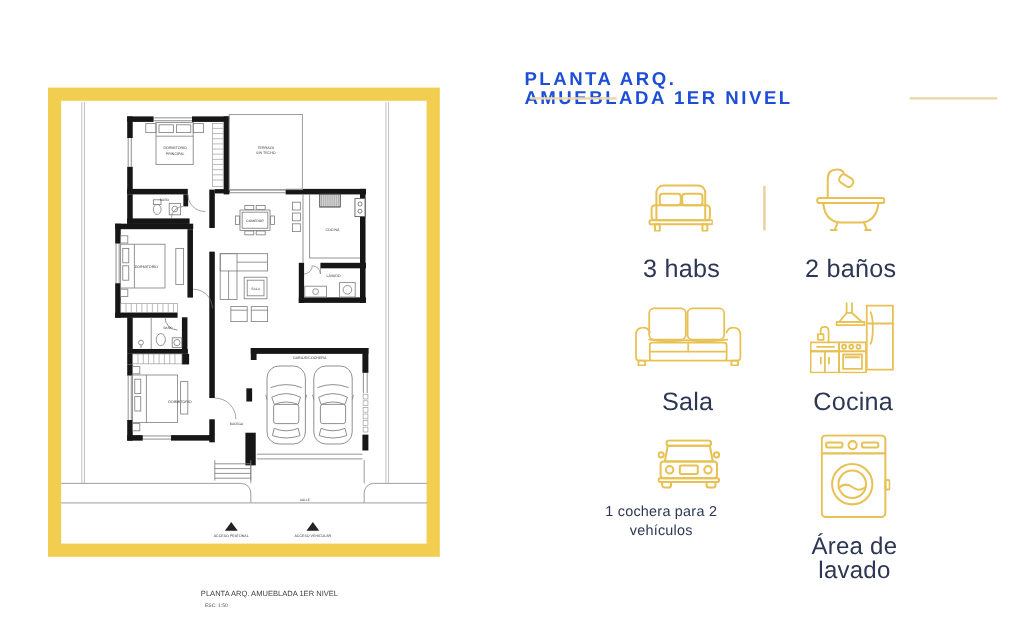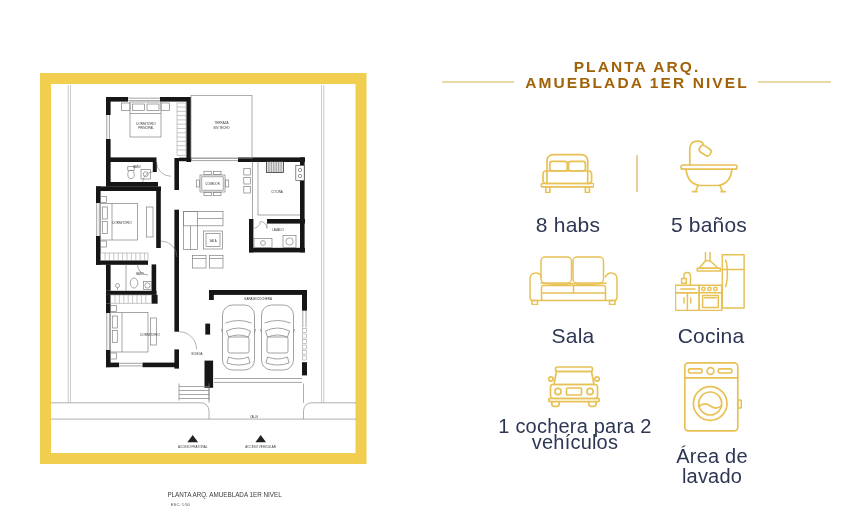--- a/index.html
+++ b/index.html
@@ -1,20 +1,20 @@
 <!DOCTYPE html>
 <html><head>
 <meta charset="utf-8">
 <style>
   html,body{margin:0;padding:0;}
   body{width:850px;height:530px;background:#ffffff;position:relative;overflow:hidden;
        font-family:"Liberation Sans", sans-serif;}
   .abs{position:absolute;}
   .lbl{position:absolute;text-align:center;font-size:21px;color:#2d3754;letter-spacing:0.2px;}
-  .title{position:absolute;text-align:center;font-weight:bold;color:#a16207;}
+  .title{position:absolute;text-align:left;font-weight:bold;color:#1d4ed8;}
 </style>
 </head>
 <body>
 
 <svg class="abs" style="left:0;top:0;" width="430" height="530" viewBox="0 0 430 530">
 
   <rect x="45.5" y="78.5" width="315.5" height="380" fill="#ffffff" stroke="#F2CE50" stroke-width="11"></rect>
 
   <g stroke="#b5b5b5" stroke-width="0.7" fill="none">
     <line x1="68.2" y1="85" x2="68.2" y2="402.8"></line>
@@ -334,22 +334,22 @@
 </svg>
 
 <svg class="abs" style="left:680px;top:140px;" width="58" height="53" viewBox="0 0 58 53" fill="none" stroke="#E8C155" stroke-width="1.7" stroke-linejoin="round" stroke-linecap="round">
   <path d="M9.8,25 V9 Q9.8,1.2 17.5,1.2 Q22.5,1.2 23.5,5"></path>
   <rect x="19.2" y="6.8" width="12" height="7.6" rx="3.2" transform="rotate(33 25.2 10.6)"></rect>
   <rect x="1" y="25" width="56" height="4.2" rx="2"></rect>
   <path d="M6,29.2 C7,38.5 11,44.5 20,45.5 h18 C47,44.5 51,38.5 52,29.2"></path>
   <path d="M18,45.5 L15.5,51.7 M17,51.7 H12.5"></path>
   <path d="M40,45.5 L42.5,51.7 M41,51.7 H45.5"></path>
 </svg>
-<div class="lbl" style="left:508px;top:213px;width:120px;">8 habs</div>
-<div class="lbl" style="left:649px;top:213px;width:120px;">5 baños</div>
+<div class="lbl" style="left:508px;top:213px;width:120px;">3 habs</div>
+<div class="lbl" style="left:649px;top:213px;width:120px;">2 baños</div>
 
 <svg class="abs" style="left:528px;top:255px;" width="91" height="50" viewBox="0 0 91 50" fill="none" stroke="#E8C155" stroke-width="1.5" stroke-linejoin="round" stroke-linecap="round">
   <rect x="13" y="2" width="30.5" height="26" rx="4"></rect>
   <rect x="45" y="2" width="30.5" height="26" rx="4"></rect>
   <path d="M14,45.5 H4.5 Q2,45.5 2,42 V24 Q2,18.5 7.5,18 Q12,17.8 13.5,22"></path>
   <path d="M77,45.5 h9.5 Q89,45.5 89,42 V24 Q89,18.5 83.5,18 Q79,17.8 77.5,22"></path>
   <path d="M13,28 Q28,30.5 44,28.5 Q60,30.5 78,28"></path>
   <rect x="13.5" y="30.5" width="64" height="15" rx="2"></rect>
   <line x1="45.5" y1="30.5" x2="45.5" y2="38"></line>
   <path d="M13.5,38 H77.5"></path>
@@ -401,14 +401,14 @@
   <rect x="0.8" y="0.8" width="53" height="68" rx="3.5"></rect>
   <line x1="0.8" y1="15.8" x2="53.8" y2="15.8"></line>
   <rect x="4.5" y="6.8" width="13.5" height="4.2" rx="1.5"></rect>
   <circle cx="26.5" cy="9" r="3.4"></circle>
   <rect x="34.3" y="6.8" width="13.6" height="4.2" rx="1.5"></rect>
   <circle cx="26.2" cy="41.5" r="16.8"></circle>
   <circle cx="26.2" cy="41.5" r="11.5"></circle>
   <path d="M15,44.5 Q20.5,39.5 26.5,44 T37.5,43.5"></path>
   <rect x="53.8" y="38" width="3.6" height="8" rx="1.2"></rect>
 </svg>
-<div class="lbl" style="left:490px;top:418px;width:170px;font-size:20px;line-height:16px;">1 cochera para 2<br>vehículos</div>
+<div class="lbl" style="left:466px;top:418px;width:170px;font-size:12px;line-height:16px;">1 cochera para 2<br>vehículos</div>
 <div class="lbl" style="left:647px;top:447px;width:130px;font-size:20px;line-height:19.5px;text-align:center;">Área de<br>lavado</div>
 
 </body></html>

